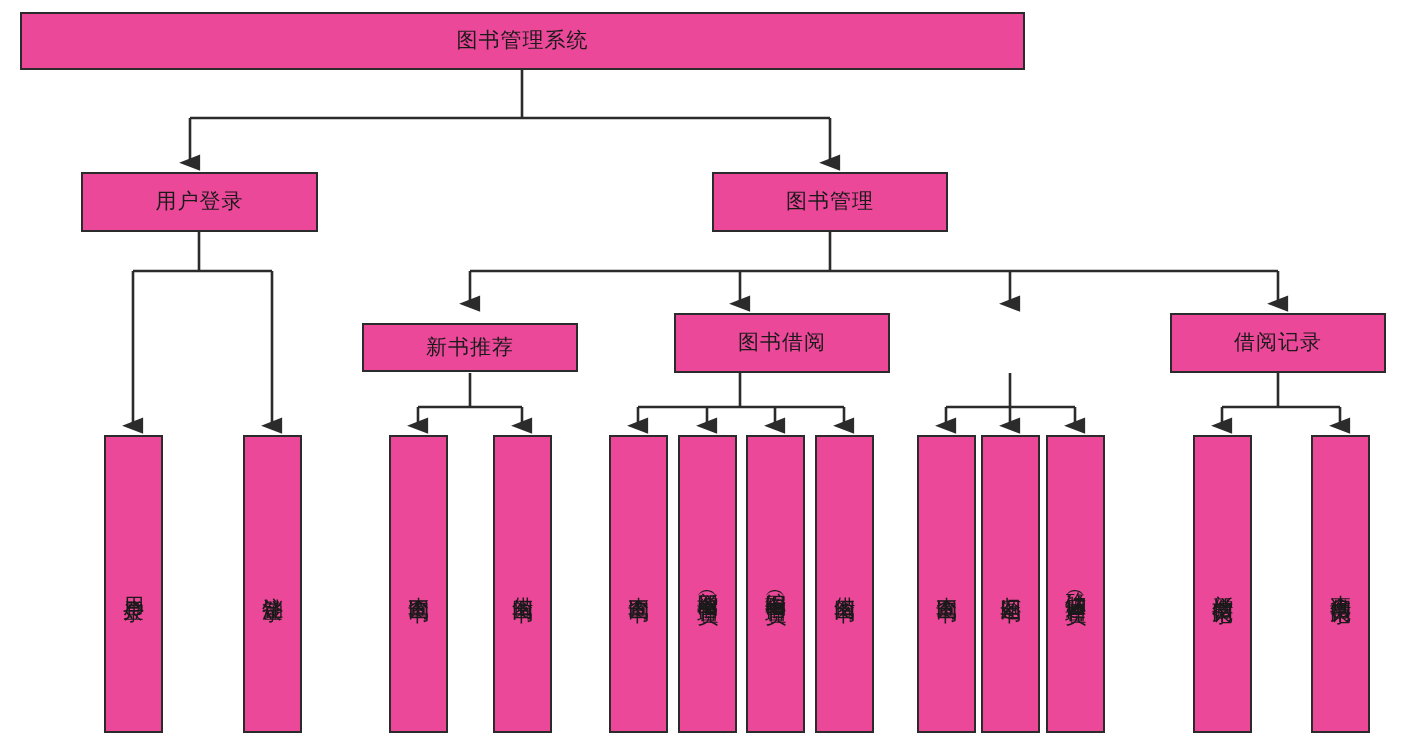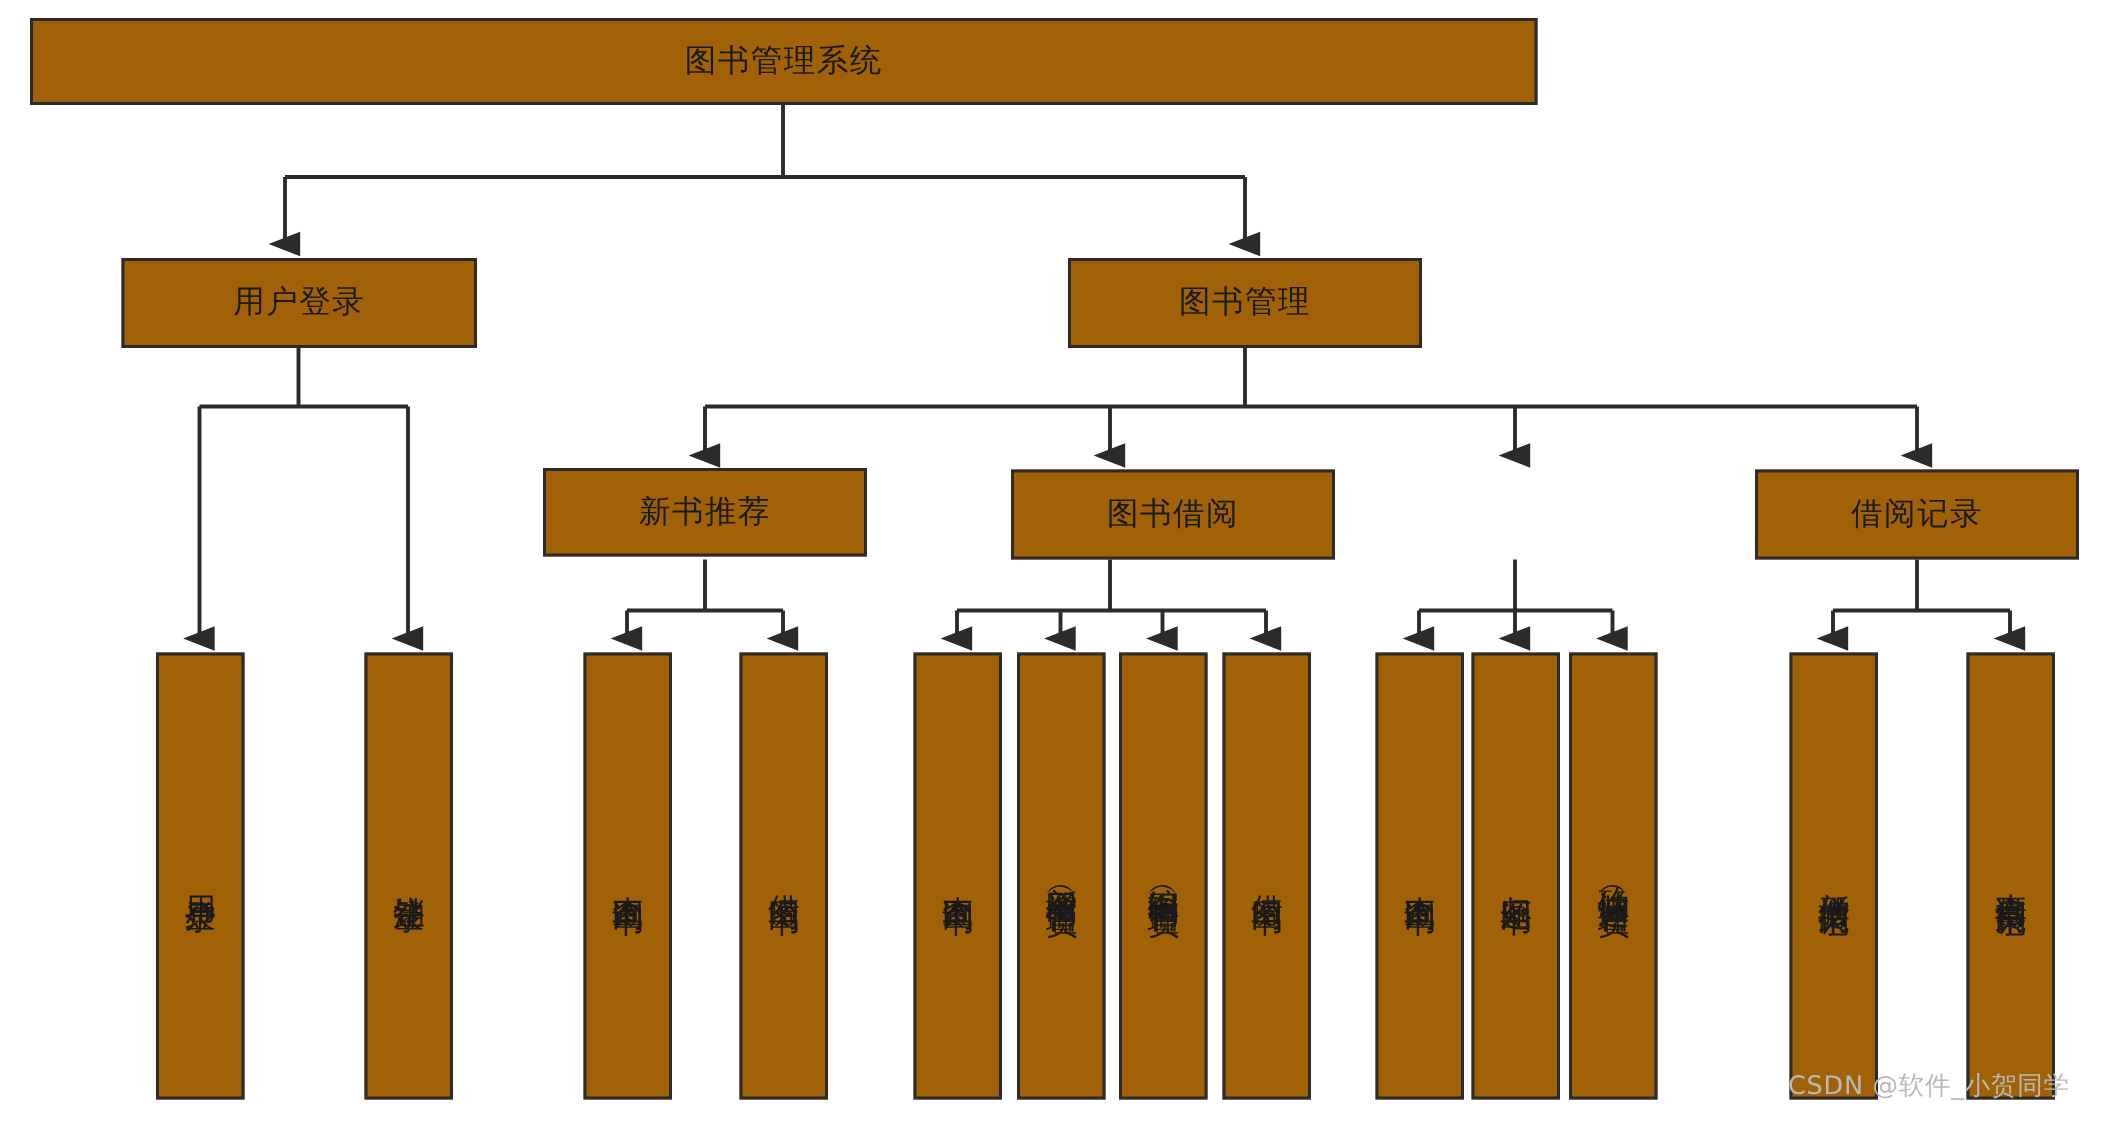--- a/index.html
+++ b/index.html
@@ -22,21 +22,21 @@
     left: 0;
     top: 0;
     width: 1405px;
     height: 747px;
     pointer-events: none;
   }
   .node {
     position: absolute;
     box-sizing: border-box;
     border: 2.5px solid #2b2b2b;
-    background: #a16207;
+    background: #ec4899;
     display: flex;
     align-items: center;
     justify-content: center;
     color: #1a1a1a;
   }
   .node.horiz {
     font-size: 21px;
     letter-spacing: 1px;
     line-height: 1.2;
   }
@@ -127,21 +127,21 @@
     <span>图书管理系统</span>
   </div>
 
   <div class="node horiz" style="left:81px; top:172px; width:237px; height:60px;">
     <span>用户登录</span>
   </div>
   <div class="node horiz" style="left:712px; top:172px; width:236px; height:60px;align-items:center;">
     <span>图书管理</span>
   </div>
 
-  <div class="node horiz" style="left:362px; top:312px; width:216px; height:59px;">
+  <div class="node horiz" style="left:362px; top:323px; width:216px; height:49px;">
     <span>新书推荐</span>
   </div>
   <div class="node horiz" style="left:632px; top:313px; width:216px; height:60px;margin-left:42px;">
     <span>图书借阅</span>
   </div>
   <div class="node horiz" style="left:1170px; top:313px; width:216px; height:60px;">
     <span>借阅记录</span>
   </div>
 
   <div class="node vert" style="left:104px; top:435px; width:59px; height:298px;">
@@ -181,15 +181,14 @@
     <span class="vlabel">确认归还（管理员）</span>
   </div>
 
   <div class="node vert" style="left:1193px; top:435px; width:59px; height:298px;">
     <span class="vlabel">新增借阅记录</span>
   </div>
   <div class="node vert" style="left:1311px; top:435px; width:59px; height:298px;">
     <span class="vlabel">查询借阅记录</span>
   </div>
 
-  <div class="watermark">CSDN @软件_小贺同学</div>
 
 </div>
 
 </body></html>

